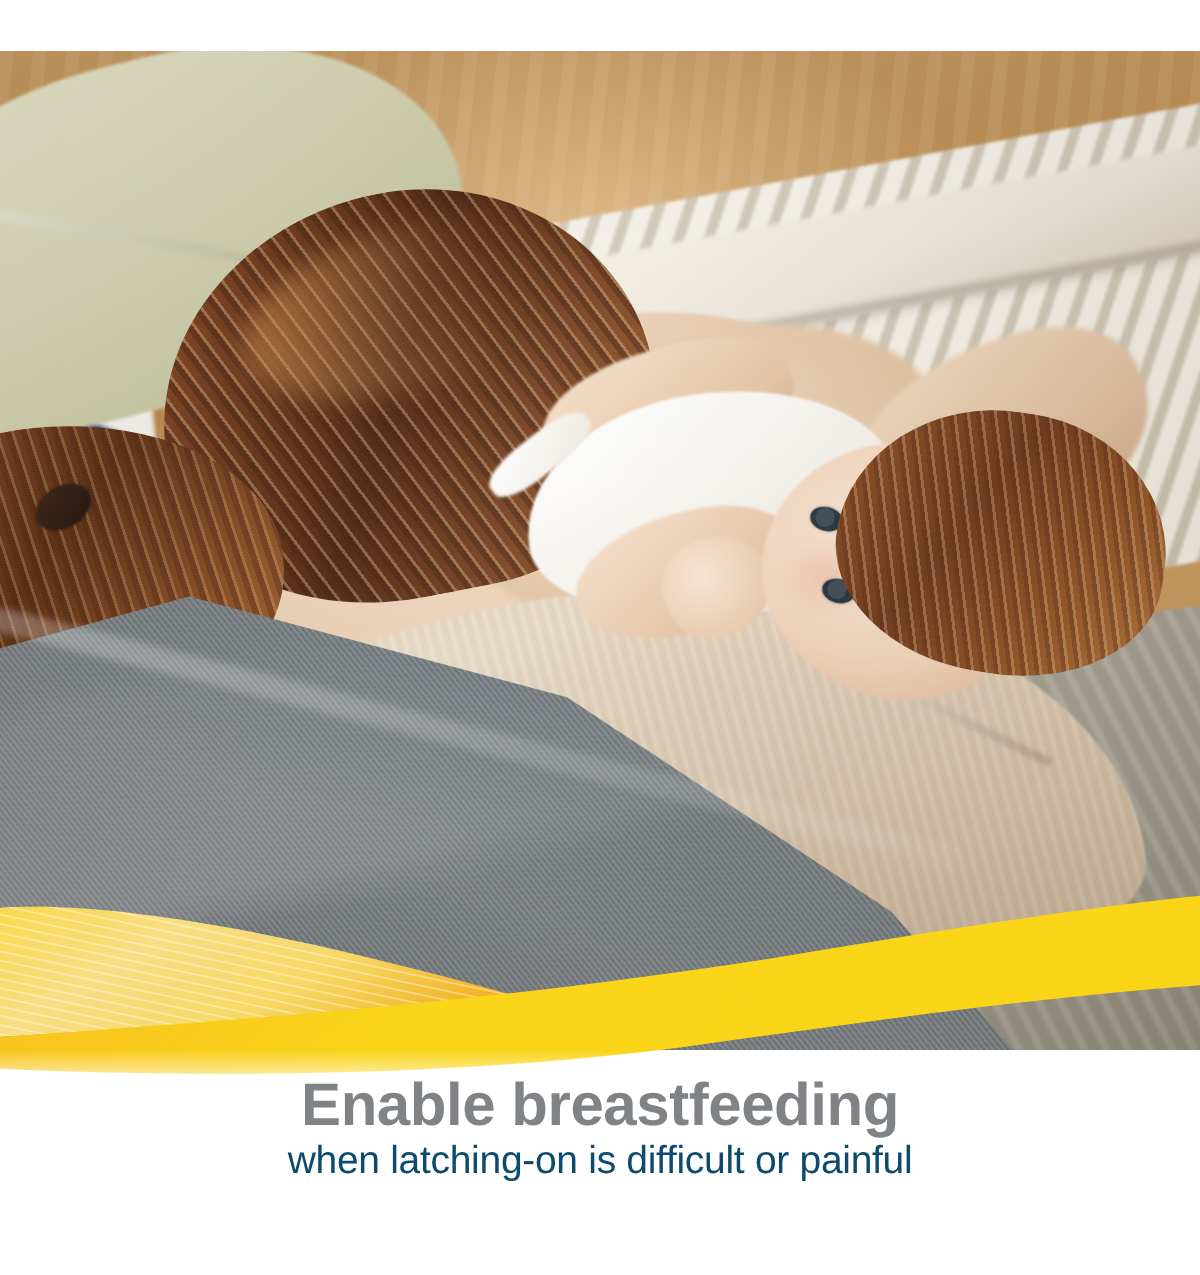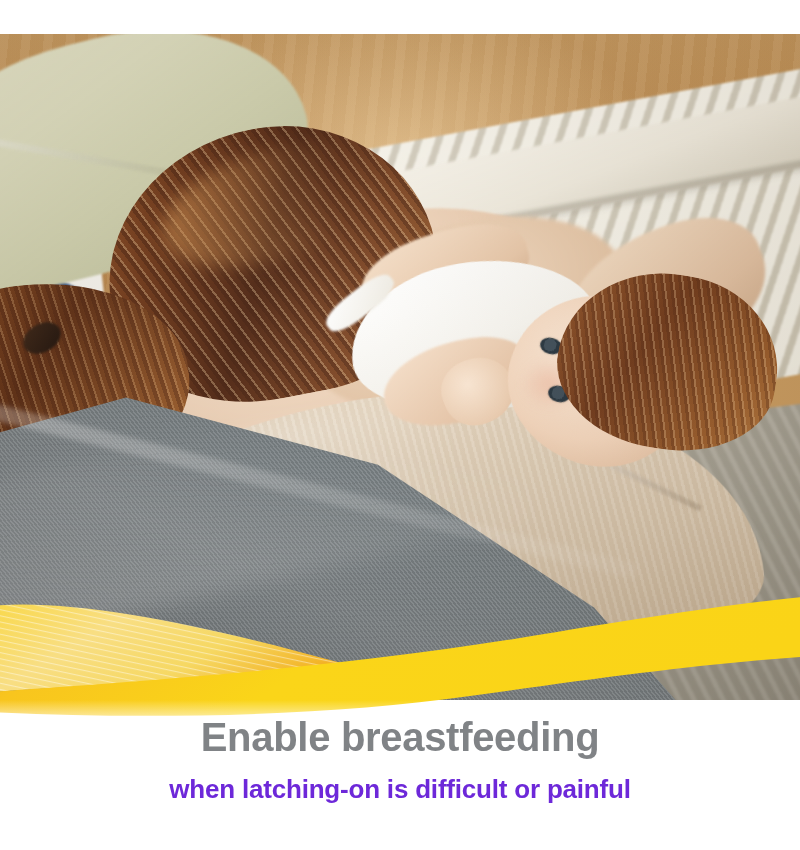--- a/index.html
+++ b/index.html
@@ -303,21 +303,21 @@
   .swoosh svg { display:block; width:800px; height:170px; }
 
   
   .caption { position:absolute; left:0; top:716px; width:800px; text-align:center; }
   .caption-title {
     font-size:40px; font-weight:700; color:#808386;
     letter-spacing:-.3px; line-height:1.06;
     font-family:"Liberation Sans", sans-serif;
   }
   .caption-sub {
-    margin-top:17px; font-size:26px; font-weight:700; color:#6d28d9;
+    margin-top:1px; font-size:26px; font-weight:400; color:#0c4a6e;
     letter-spacing:-.2px; line-height:1.12;
     font-family:"Liberation Sans", sans-serif;
   }
 </style>
 </head>
 <body>
 
 <div class="page">
 
   <div class="photo-wrap">

